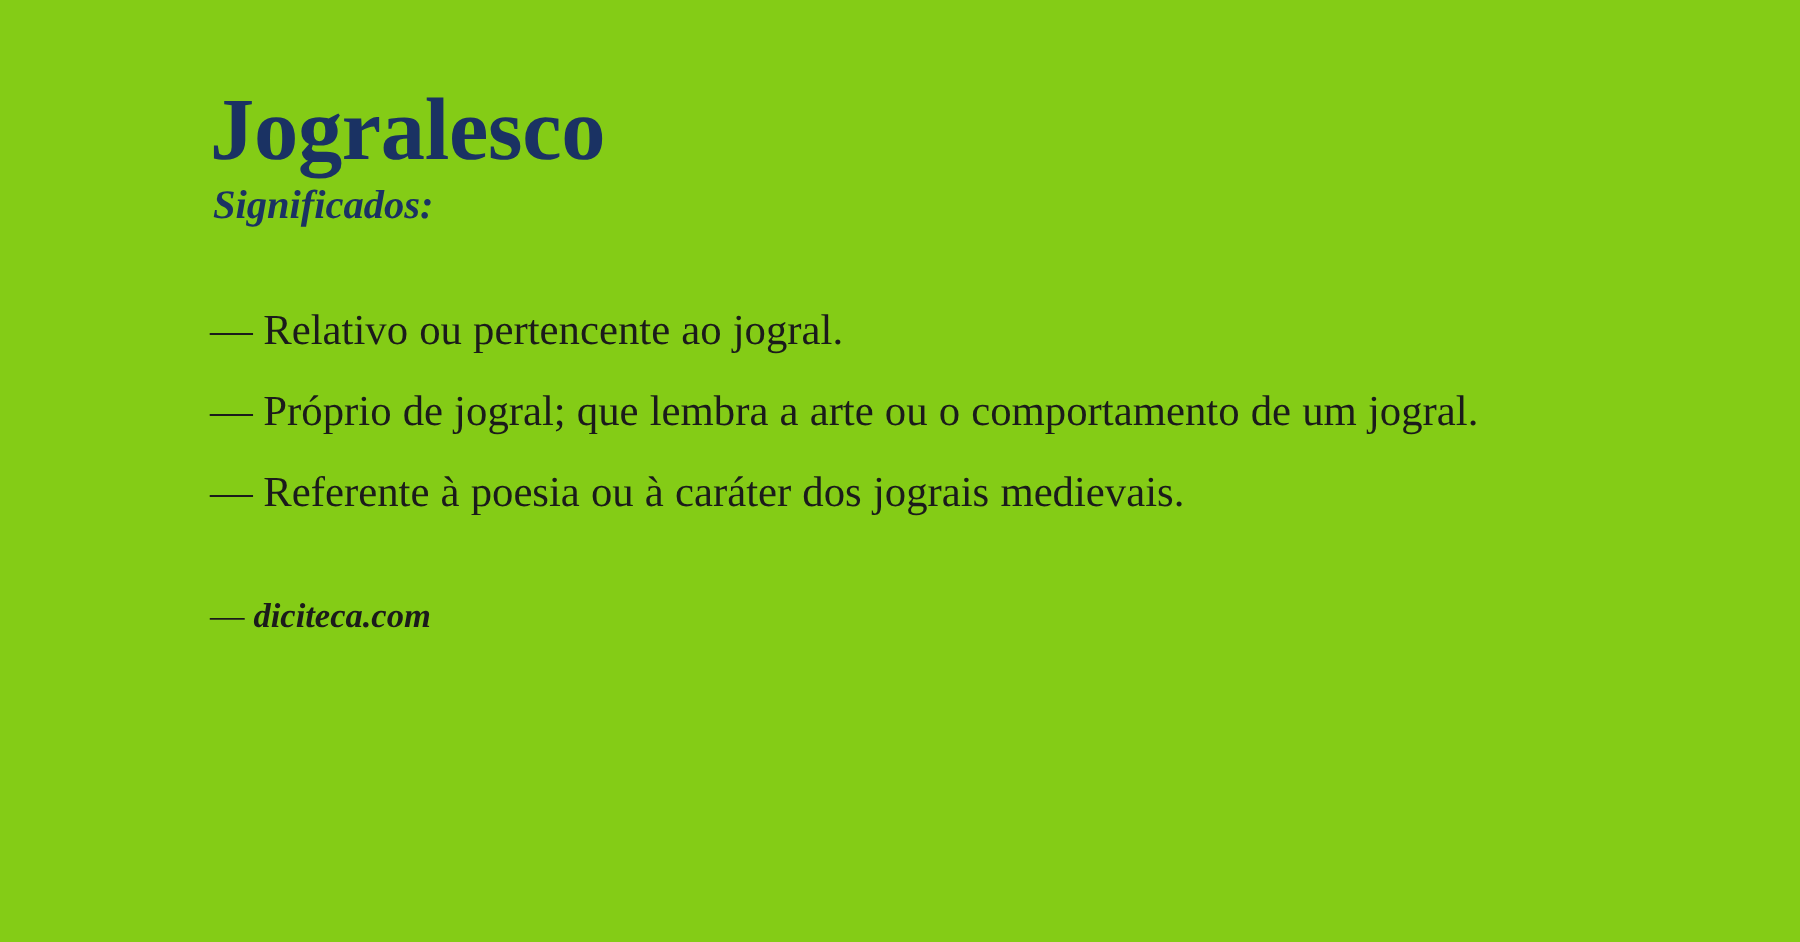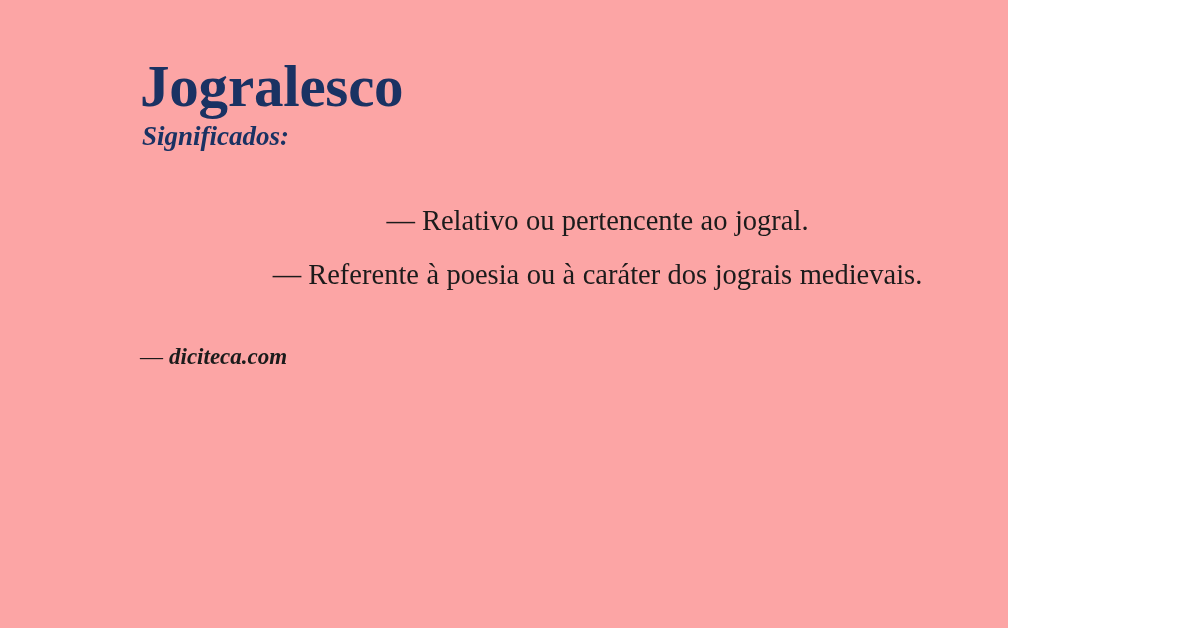--- a/index.html
+++ b/index.html
@@ -10,23 +10,23 @@
   body {
     width: 1200px;
     height: 628px;
     overflow: hidden;
     font-family: "Liberation Serif", "DejaVu Serif", serif;
     -webkit-font-smoothing: antialiased;
   }
 
   .card {
     position: relative;
-    width: 1008px;
+    width: 1200px;
     height: 628px;
-    background: #fca5a5;
+    background: #84cc16;
     box-sizing: border-box;
   }
 
   .content {
     position: absolute;
     left: 140px;
     top: 0;
     width: 960px;
   }
 
@@ -54,21 +54,20 @@
     color: #1a3263;
     line-height: 1.1;
     margin: 6px 0 12px 2px;
     white-space: nowrap;
   }
 
   
   .definitions {
     margin-top: 52px;
     width: 915px;
-    text-align: center;
   }
 
   .definition-item {
     font-family: "Liberation Serif", "DejaVu Serif", serif;
     font-size: 28.5px;
     font-weight: 400;
     color: #1b1b1b;
     line-height: 34px;
     margin: 0 0 20px 0;
     text-indent: 0;
@@ -115,20 +114,23 @@
       <h1 class="word-title">Jogralesco</h1>
       <div class="word-subtitle">Significados:</div>
     </div>
 
     <div class="definitions">
 
       <p class="definition-item">
         <span class="def-dash">—</span><span class="def-text">Relativo ou pertencente ao jogral.</span>
       </p>
 
+      <p class="definition-item">
+        <span class="def-dash">—</span><span class="def-text">Próprio de jogral; que lembra a arte ou o comportamento de um jogral.</span>
+      </p>
 
 
       <p class="definition-item">
         <span class="def-dash">—</span><span class="def-text">Referente à poesia ou à caráter dos jograis medievais.</span>
       </p>
 
     </div>
 
     <div class="attribution">
       <span class="attr-dash">—</span><span>diciteca.com</span>

